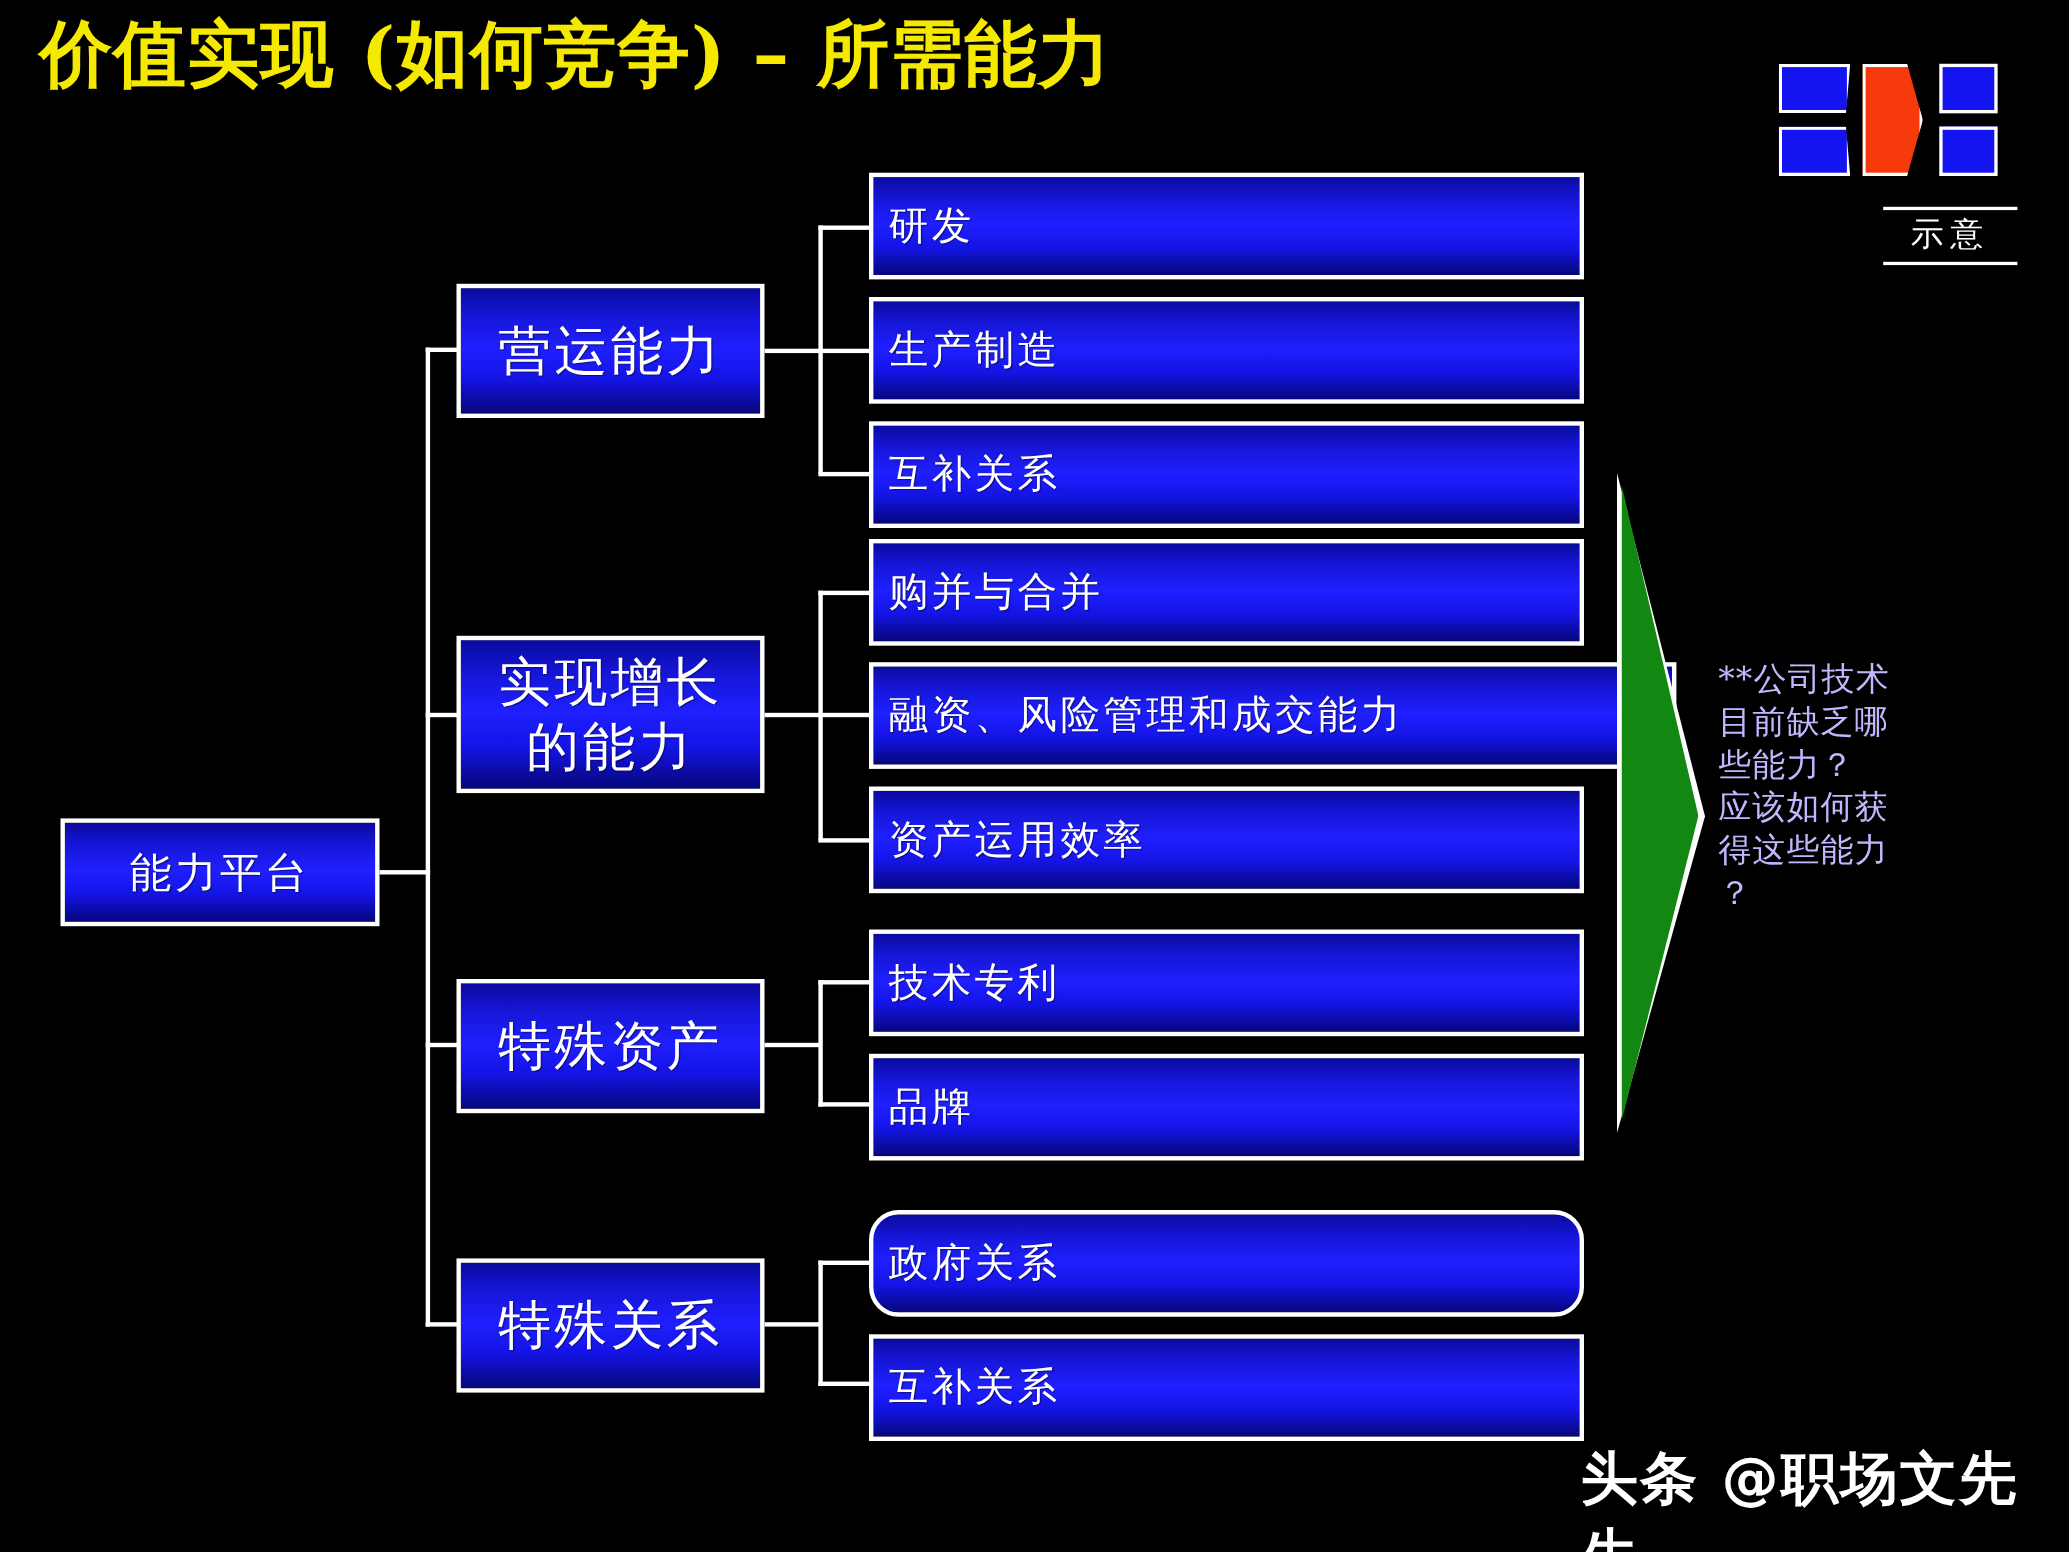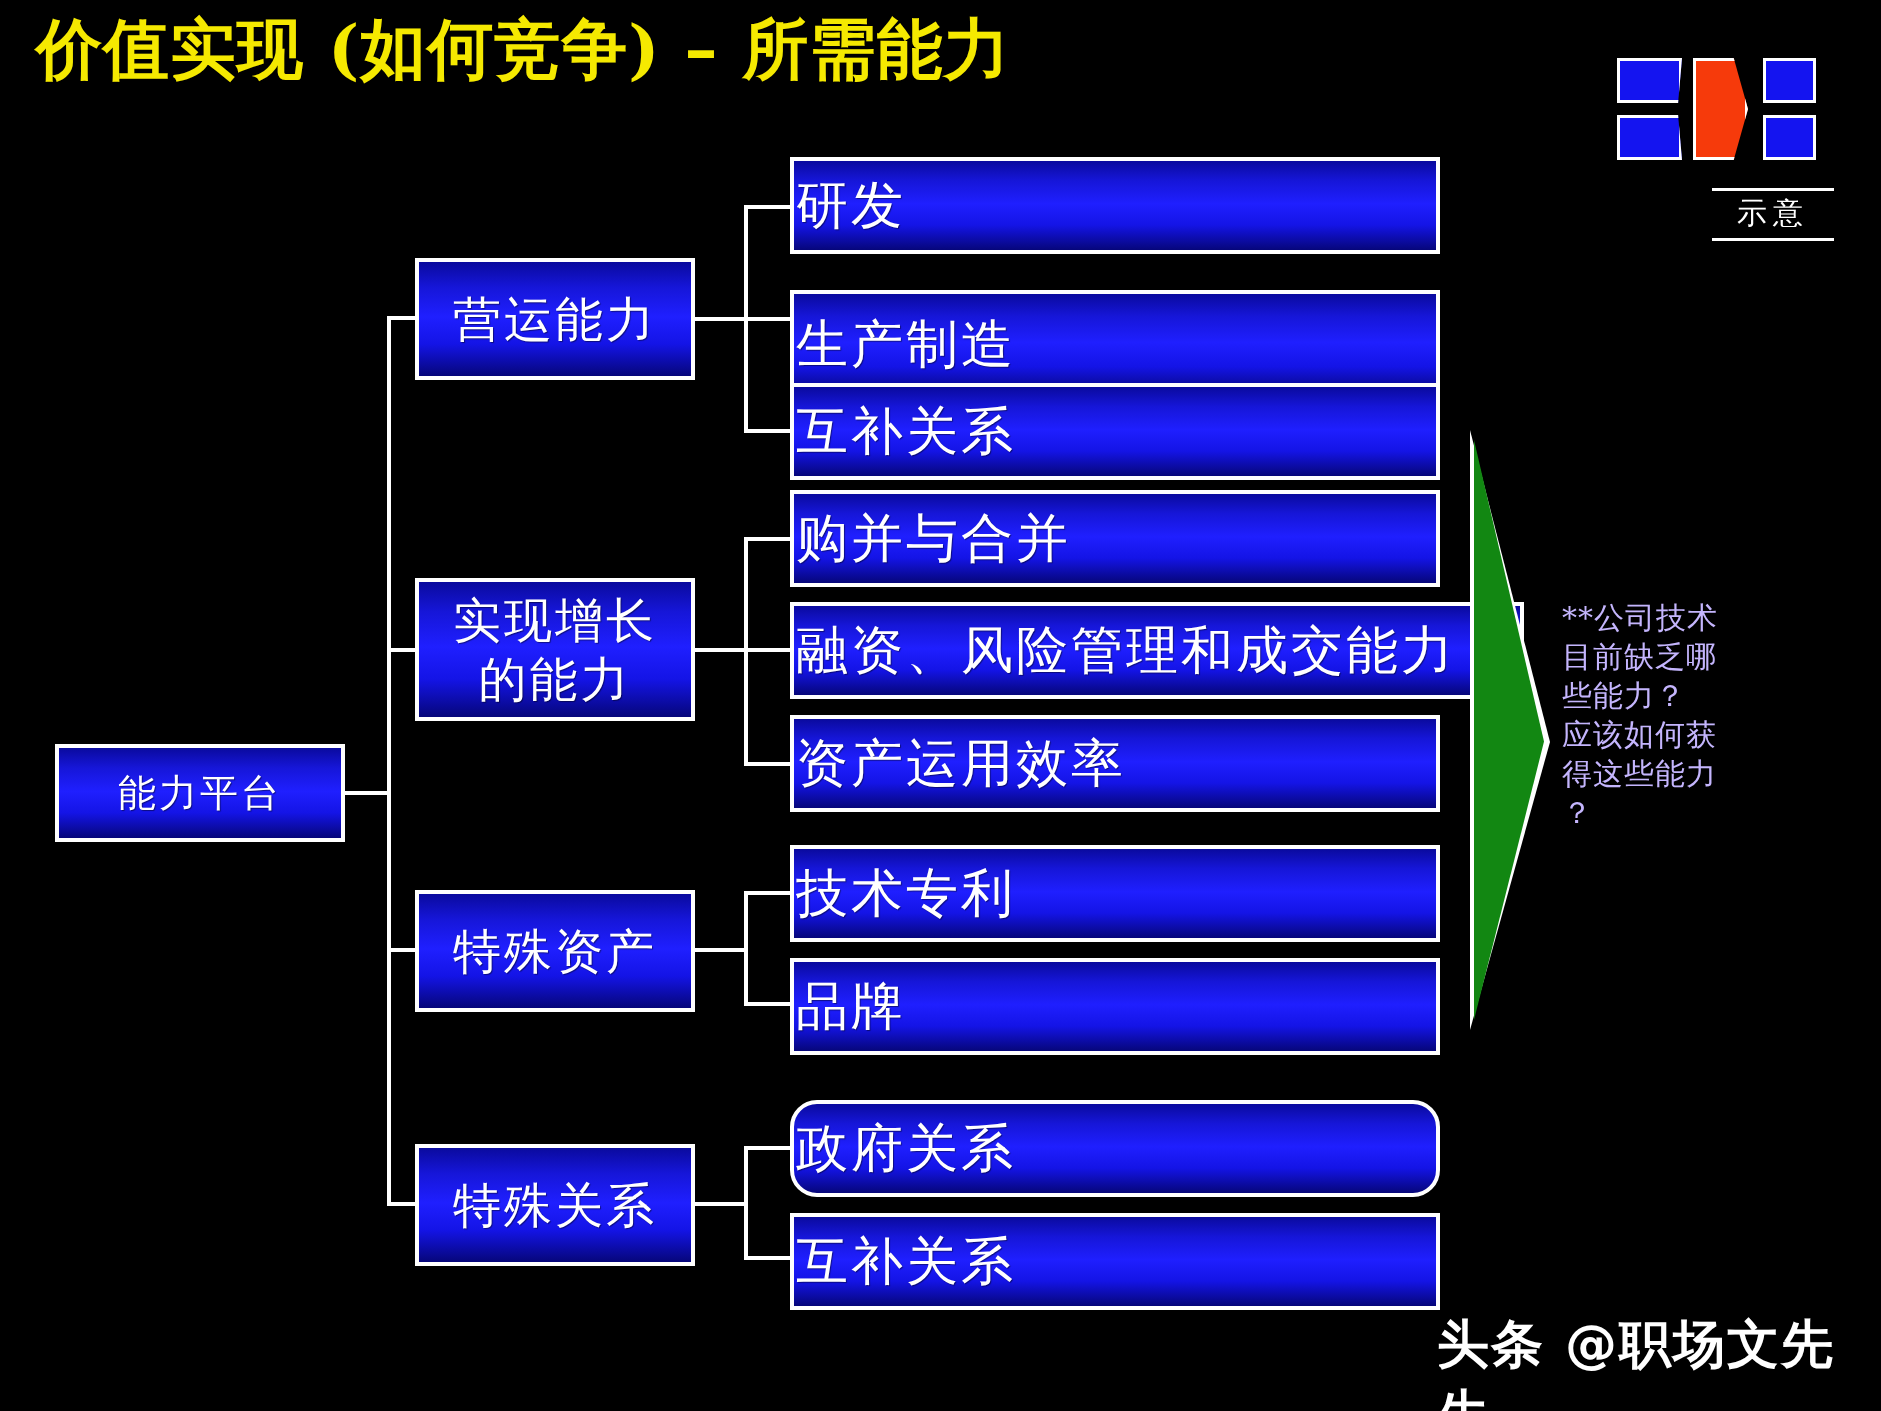--- a/index.html
+++ b/index.html
@@ -94,22 +94,22 @@
     font-size: 38px;
   }
   .node-mid {
     justify-content: center;
     text-align: center;
     font-size: 48px;
     line-height: 1.22;
   }
   .node-leaf {
     justify-content: flex-start;
-    padding-left: 2px;
-    font-size: 52px;
+    padding-left: 14px;
+    font-size: 36px;
   }
 
   
   .conn {
     position: absolute;
     background: #ffffff;
   }
   .conn-h { height: 4px; }
   .conn-v { width: 4px; }
 
@@ -182,21 +182,21 @@
 
 <div class="conn conn-h" style="left:387px; top:316px; width:30px; height:4px;"></div>
 <div class="node-box node-mid" style="left: 415px; top: 258px; width: 280px; height: 122px; white-space: pre-line;">营运能力</div>
 <div class="conn conn-h" style="left:695px; top:317px; width:52px; height:4px;"></div>
 <div class="conn conn-v" style="left:744px; top:205px; width:4px; height:226px;"></div>
 
 <div class="conn conn-h" style="left:744px; top:205px; width:48px; height:4px;"></div>
 <div class="node-box node-leaf" style="left:790px; top:157px; width:650px; height:97px;">研发</div>
 
 <div class="conn conn-h" style="left:744px; top:317px; width:48px; height:4px;"></div>
-<div class="node-box node-leaf" style="left:790px; top:270px; width:650px; height:109px;margin-top:20px;">生产制造</div>
+<div class="node-box node-leaf" style="left:790px; top:270px; width:650px; height:97px;">生产制造</div>
 
 <div class="conn conn-h" style="left:744px; top:429px; width:48px; height:4px;"></div>
 <div class="node-box node-leaf" style="left:790px; top:383px; width:650px; height:97px;">互补关系</div>
 
 <div class="conn conn-h" style="left:387px; top:648px; width:30px; height:4px;"></div>
 <div class="node-box node-mid" style="left: 415px; top: 578px; width: 280px; height: 143px; white-space: pre-line;">实现增长
 的能力</div>
 <div class="conn conn-h" style="left:695px; top:648px; width:52px; height:4px;"></div>
 <div class="conn conn-v" style="left:744px; top:537px; width:4px; height:227px;"></div>
 

